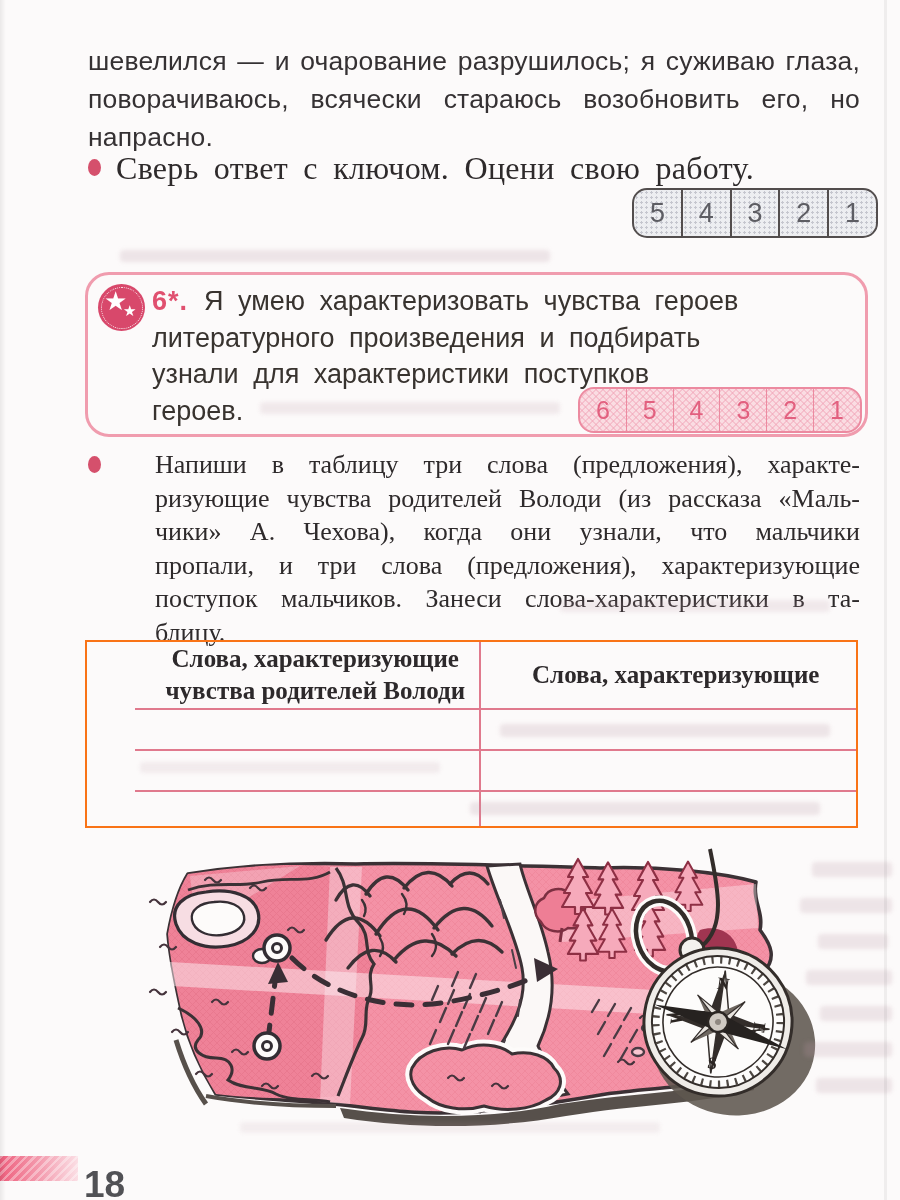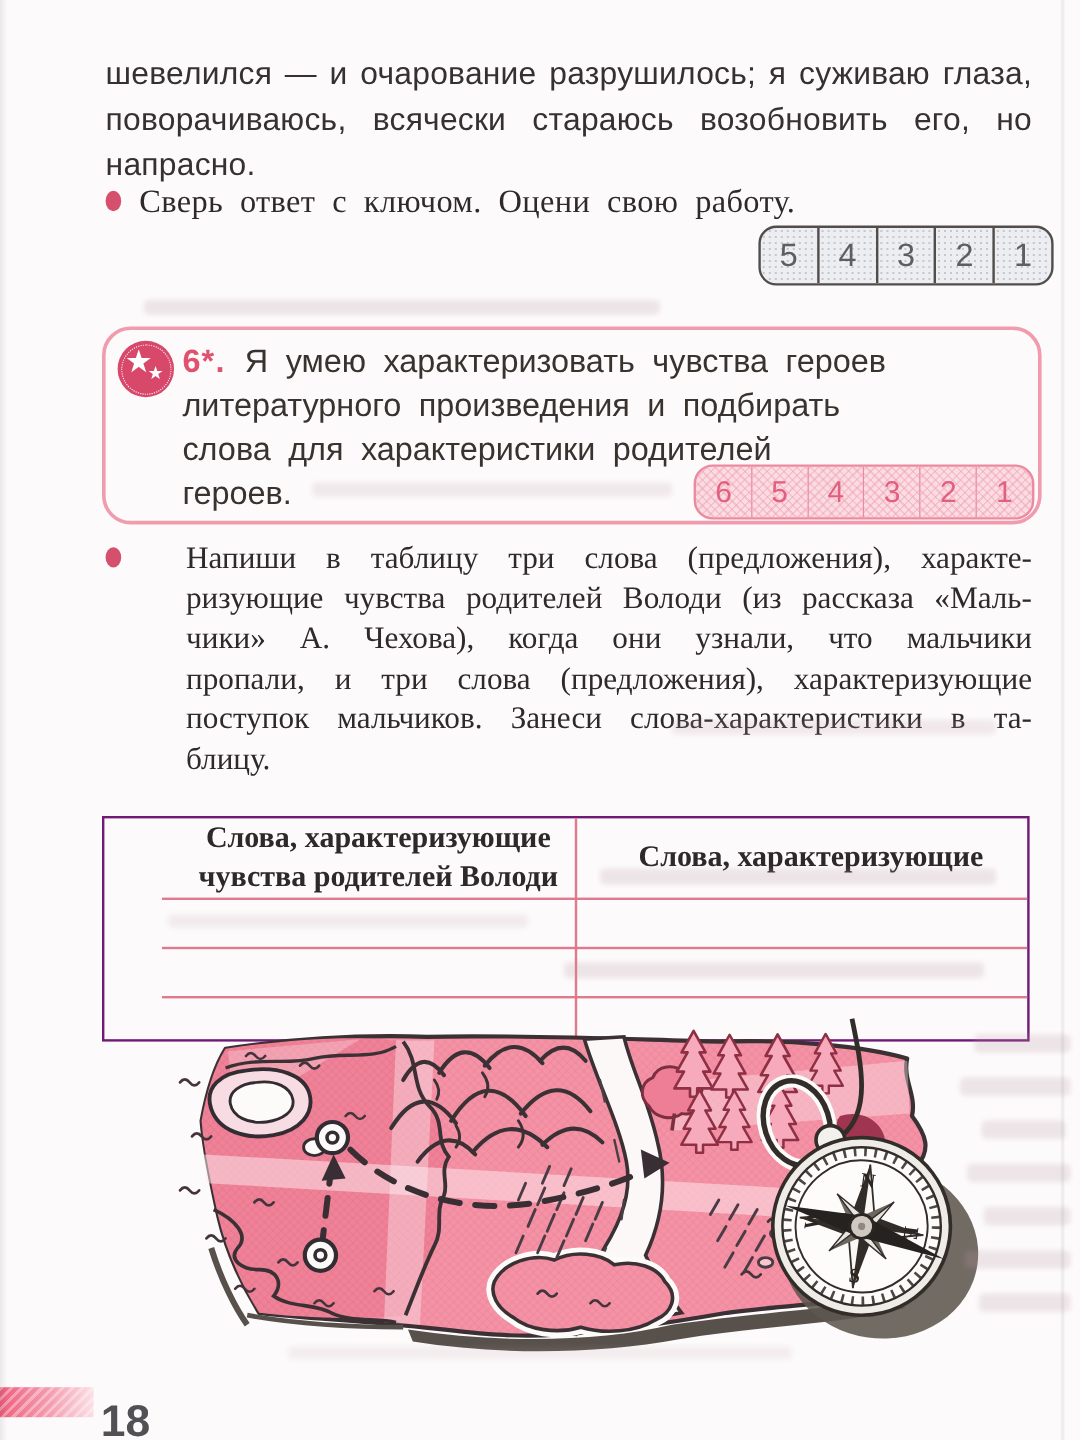--- a/index.html
+++ b/index.html
@@ -12,21 +12,21 @@
   
   .intro{left:88px;top:42px;width:772px;}
   .intro .ln{font-size:26.5px;line-height:38px;color:#353133;
              text-align:justify;text-align-last:justify;letter-spacing:.2px;}
   .intro .ln.last{text-align-last:left;}
 
   .bullet{width:13px;height:17px;border-radius:50%;background:#d5506c;}
 
   .check-row{left:88px;top:152px;width:772px;display:flex;align-items:flex-start;}
   .check-row .bullet{margin-top:7px;}
-  .check-row .txt{margin-left:15px;font-size:27px;line-height:32px;color:#2e2a2b;
+  .check-row .txt{margin-left:15px;font-size:32px;line-height:32px;color:#2e2a2b;
                   word-spacing:7px;letter-spacing:.3px;}
 
   
   .scale{display:flex;overflow:hidden;box-sizing:border-box;}
   .scale .cell{flex:1;display:flex;align-items:center;justify-content:center;}
   .scale-gray{left:632px;top:188px;width:246px;height:50px;border:2.5px solid #524d4d;
               border-radius:15px;background:#edeef1;}
   .scale-gray .cell{border-left:2px solid #524d4d;font:27px "Liberation Sans",sans-serif;
               color:#5d5d63;
               background-image:radial-gradient(#c5c6ce 1px,rgba(0,0,0,0) 1.3px);
@@ -57,21 +57,21 @@
 
   
   .task-row{left:88px;top:448px;width:772px;display:flex;align-items:flex-start;}
   .task-row .bullet{margin-top:8px;}
   .task-lines{margin-left:14px;width:745px;}
   .task-lines .ln{font-size:26px;line-height:33.5px;color:#2e2a2b;
                   text-align:justify;text-align-last:justify;margin-left:40px;}
   .task-lines .ln.last{text-align-last:left;}
 
   
-  .wtable{left:85px;top:680px;width:773px;height:188px;border:2px solid #701a75;
+  .wtable{left:85px;top:640px;width:773px;height:188px;border:2px solid #f97316;
           box-sizing:border-box;padding-left:48px;}
   .wtable .vdiv{position:absolute;left:392px;top:0;bottom:0;width:2px;background:#e0798d;}
   .wtable .hdr{display:flex;height:66px;}
   .wtable .hcell{flex:1;display:flex;flex-direction:column;align-items:center;
           justify-content:center;font-weight:bold;font-size:25px;line-height:32px;color:#2d292b;}
   .wtable .row{height:39px;border-top:2px solid #e0798d;display:flex;}
   .wtable .rcell{flex:1;}
 
   
   .footer-bar{left:0;top:1156px;width:78px;height:25px;
@@ -111,21 +111,21 @@
   </div>
 
   <div class="abs skill-box">
     <div class="abs skill-icon">
       <span class="star-big">★</span>
       <span class="star-small">★</span>
     </div>
     <div class="abs skill-text">
       <div class="ln"><span class="skill-num">6*.</span><span>Я умею характеризовать чувства героев</span></div>
       <div class="ln">литературного произведения и подбирать</div>
-      <div class="ln">слова для характеристики родителей</div>
+      <div class="ln">узнали для характеристики поступков</div>
       <div class="ln">героев.</div>
     </div>
     <div class="abs scale scale-pink">
       <div class="cell">6</div>
       <div class="cell">5</div>
       <div class="cell">4</div>
       <div class="cell">3</div>
       <div class="cell">2</div>
       <div class="cell">1</div>
     </div>

